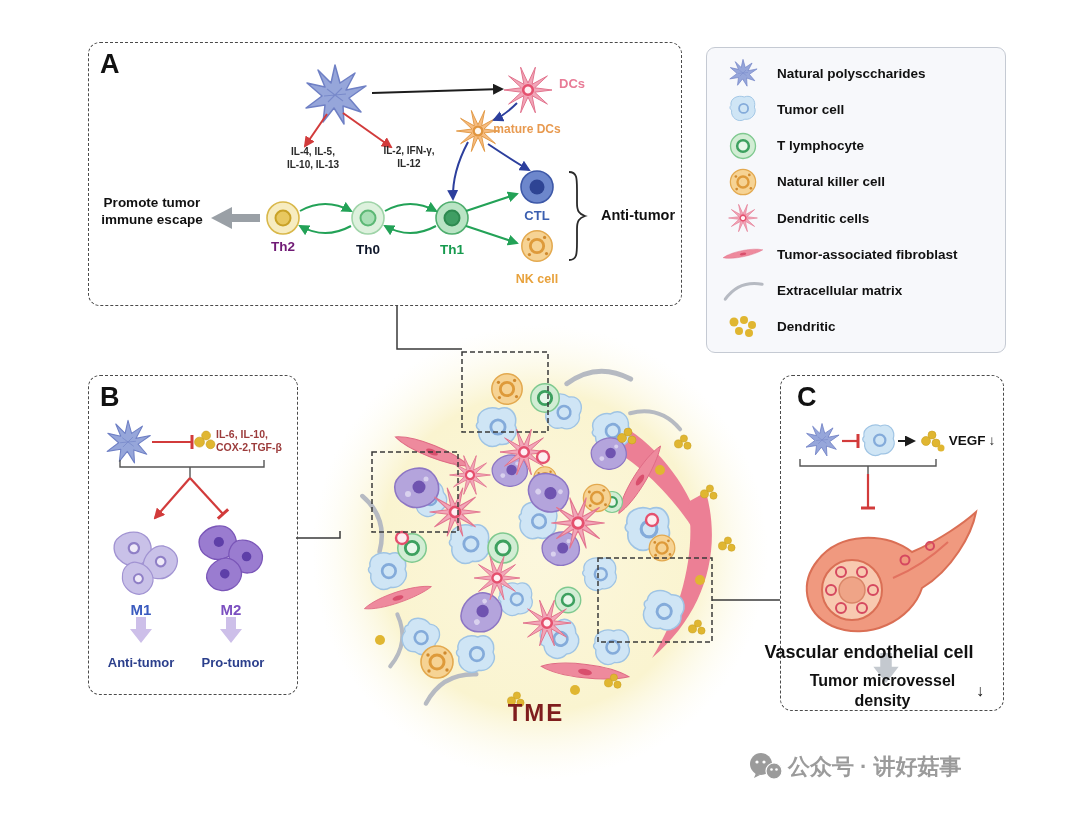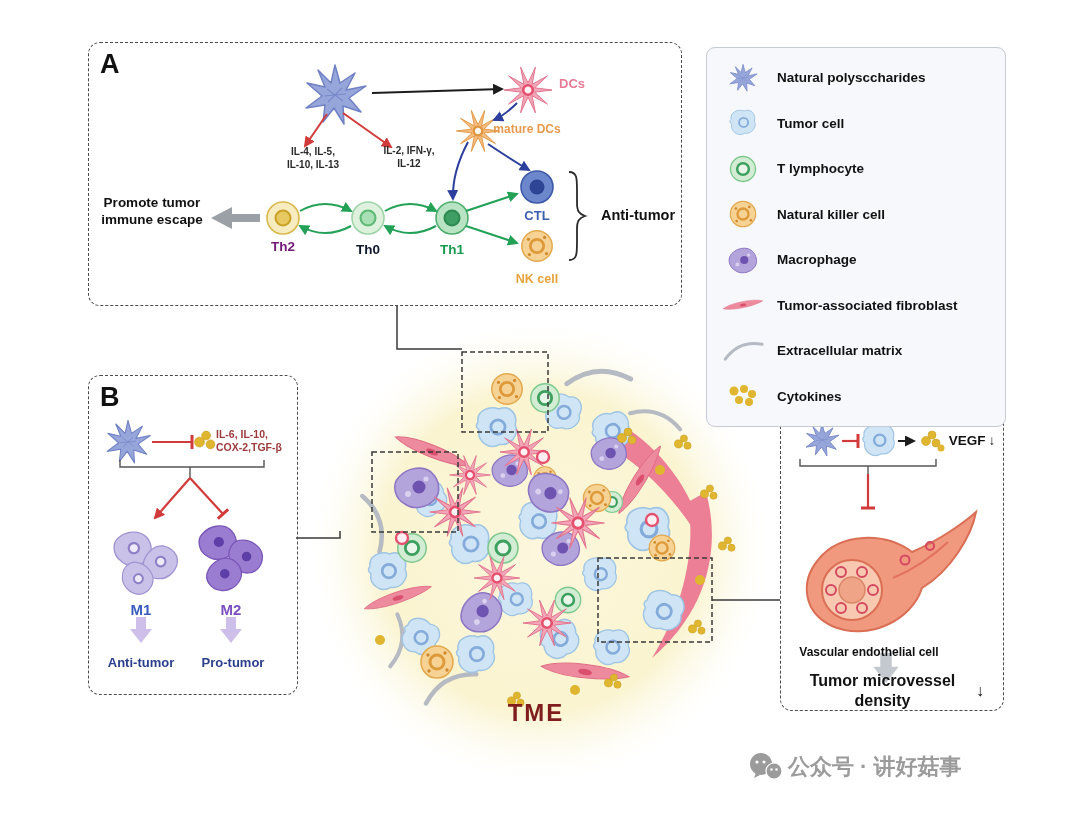--- a/index.html
+++ b/index.html
@@ -5,21 +5,21 @@
   html,body{margin:0;padding:0;background:#fff;}
   .canvas{position:relative;width:1080px;height:815px;background:#fff;overflow:hidden;
           font-family:"Liberation Sans",sans-serif;color:#111;}
   .layer{position:absolute;left:0;top:0;}
   
   .panel{position:absolute;border:1.7px dashed #4a4a4a;border-radius:12px;background:transparent;}
   #panelA{left:88px;top:42px;width:592px;height:262px;}
   #panelB{left:88px;top:375px;width:208px;height:318px;}
   #panelC{left:780px;top:375px;width:222px;height:334px;}
   
-  .legendBox{position:absolute;left:706px;top:47px;width:300px;height:380px;background:#f7f8fb;
+  .legendBox{position:absolute;left:706px;top:47px;width:300px;height:306px;background:#f7f8fb;
              border:1px solid #c5cad3;border-radius:9px;display:flex;flex-direction:column;
              justify-content:space-around;padding:7px 0;box-sizing:border-box;}
   .lrow{display:flex;align-items:center;gap:12px;padding-left:14px;height:31px;}
   .lic{flex:0 0 44px;display:block;}
   .ltxt{font-size:13.5px;font-weight:700;color:#111;}
   
   .t{position:absolute;font-weight:700;color:#111;transform:translate(-50%,-50%);
      white-space:pre-line;text-align:center;line-height:1.25;}
   .tl{transform:none;text-align:left;}
   .plabel{font-size:27px;letter-spacing:1px;}
@@ -317,21 +317,21 @@
 COX-2,TGF-β</div>
 <div class="t" style="left:141px;top:610px;color:#3b5bbf;font-size:15px;">M1</div>
 <div class="t" style="left:231px;top:610px;color:#7b4fc0;font-size:15px;">M2</div>
 <div class="t" style="left:141px;top:663px;color:#2b3f8c;font-size:13px;">Anti-tumor</div>
 <div class="t" style="left:233px;top:663px;color:#2b3f8c;font-size:13px;">Pro-tumor</div>
 
 <div class="t tl plabel" style="left:797px;top:381px;">C</div>
 <div class="t row" style="left:972px;top:441px;font-size:13.5px;">
   <span>VEGF</span><span>↓</span>
 </div>
-<div class="t" style="left:869px;top:652px;font-size:12px;">Vascular endothelial cell</div>
+<div class="t" style="left:869px;top:652px;font-size:18px;">Vascular endothelial cell</div>
 <div class="t row" style="left:888px;top:691px;font-size:16px;">
   <span>Tumor microvessel density</span><span>↓</span>
 </div>
 
 <div class="t" style="left:536px;top:713px;font-size:24px;color:#7f1d1d;letter-spacing:2px;">TME</div>
 
 <div class="legendBox">
   <div class="lrow">
     <svg class="lic" width="44" height="30" viewBox="-36 -33 72 66">
           <use href="#sym-star"></use>
@@ -350,44 +350,44 @@
         </svg>
     <div class="ltxt">T lymphocyte</div>
   </div>
   <div class="lrow">
     <svg class="lic" width="44" height="30" viewBox="-21 -19 42 38">
           <use href="#sym-nk"></use>
         </svg>
     <div class="ltxt">Natural killer cell</div>
   </div>
   <div class="lrow">
-    <svg class="lic" width="44" height="30" viewBox="-26 -24 52 48">
-          <use href="#sym-macro"></use>
-        </svg>
-    <div class="ltxt">Macrophage</div>
+    <svg class="lic" width="44" height="30" viewBox="-27 -25 54 50">
+          <use href="#sym-dc"></use>
+        </svg>
+    <div class="ltxt">Dendritic cells</div>
   </div>
   <div class="lrow">
     <svg class="lic" width="44" height="28" viewBox="-48 -16 96 32">
           <g transform="rotate(-8)">
             <use href="#sym-fibro"></use>
           </g>
         </svg>
     <div class="ltxt">Tumor-associated fibroblast</div>
   </div>
   <div class="lrow">
     <svg class="lic" width="44" height="30" viewBox="-30 -22 60 44">
           <use href="#sym-ecm"></use>
         </svg>
     <div class="ltxt">Extracellular matrix</div>
   </div>
   <div class="lrow">
     <svg class="lic" width="44" height="28" viewBox="-16 -14 32 28">
           <use href="#sym-cytoL"></use>
         </svg>
-    <div class="ltxt">Cytokines</div>
+    <div class="ltxt">Dendritic</div>
   </div>
 </div>
 
 <div class="wm">
   <svg width="36" height="30" viewBox="0 0 36 30">
     <circle cx="13" cy="12" r="11" fill="#9b9b9b"></circle>
     <circle cx="9" cy="10" r="1.6" fill="#fff"></circle>
         <circle cx="16" cy="10" r="1.6" fill="#fff"></circle>
     <circle cx="26" cy="19" r="8" fill="#9b9b9b" stroke="#fff" stroke-width="1.2"></circle>
     <circle cx="23.5" cy="17.5" r="1.3" fill="#fff"></circle>

